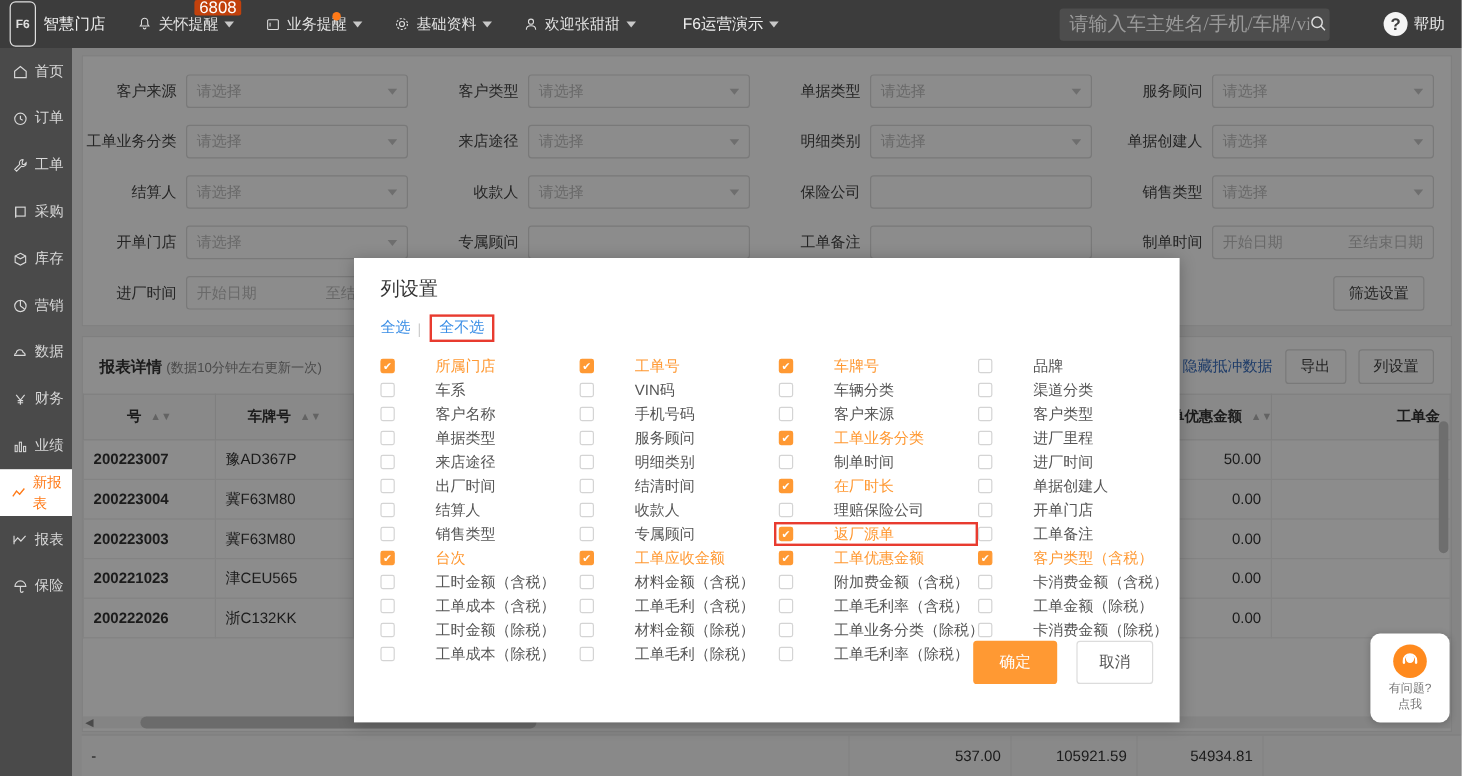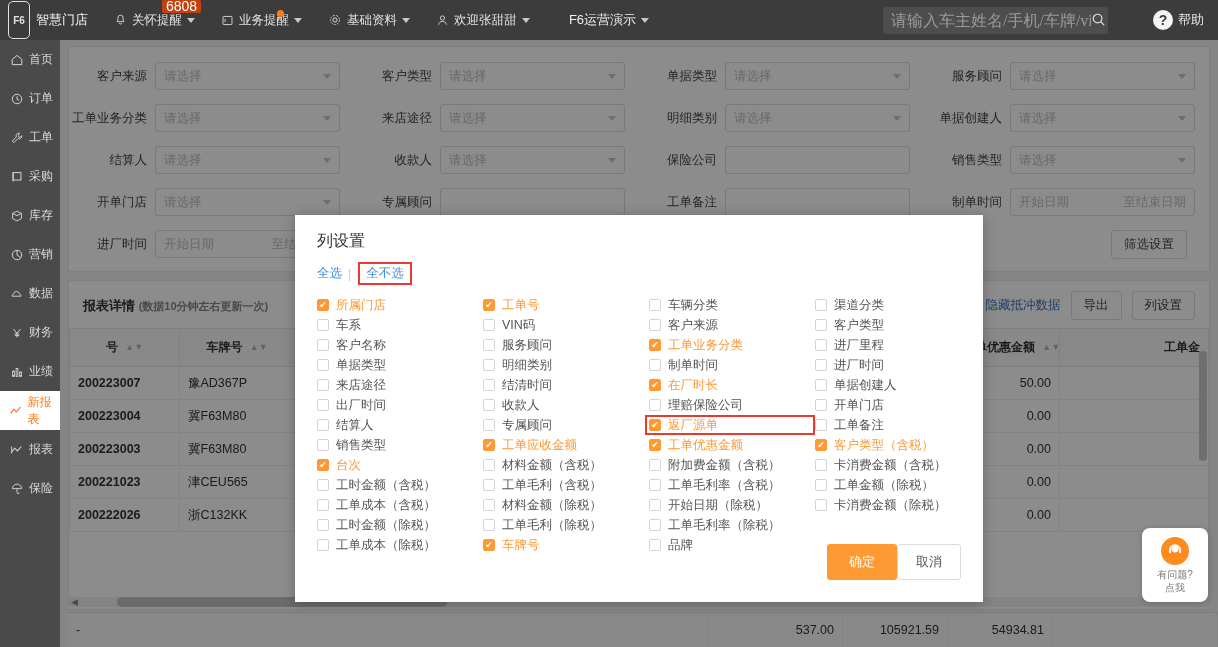--- a/index.html
+++ b/index.html
@@ -150,21 +150,21 @@
   #report-panel {
     background: #fff; margin: 8px 8px 0 8px;
     border: 1px solid #e8e8e8;
     height: 330px; position: relative;
   }
   #report-head {
     display: flex; align-items: center; justify-content: space-between;
     padding: 10px 14px 8px 14px;
   }
   #report-title { font-size: 13px; color: #333; font-weight: bold; }
-  #report-title span.sub { font-size: 11px; color: #888; font-weight: bold; }
+  #report-title span.sub { font-size: 11px; color: #888; font-weight: normal; }
   #report-actions { display: flex; align-items: center; gap: 10px; }
   .link-blue { color: #3a6fbf; font-size: 12.5px; cursor: pointer; }
 
   table.rtable { width: 100%; border-collapse: collapse; table-layout: fixed; }
   table.rtable th {
     background: #fafafa; border: 1px solid #e8e8e8;
     font-size: 12px; color: #333; font-weight: bold;
     height: 38px; padding: 0 8px;
     white-space: nowrap;
   }
@@ -234,25 +234,25 @@
   .cbbox {
     width: 12px; height: 12px; border: 1px solid #d4d4d4; border-radius: 2px;
     margin-right: 7px; flex: 0 0 12px;
     display: inline-flex; align-items: center; justify-content: center;
     background: #fff;
   }
   .cbitem.checked .cbbox { background: #ff9933; border-color: #ff9933; }
   .cbitem.checked .cblabel { color: #ff9933; }
   .cbcheck { color: #fff; font-size: 9px; line-height: 9px; display: none; }
   .cbitem.checked .cbcheck { display: inline; }
-  .cblabel { color: #555; white-space: nowrap; }
+  .cblabel { color: #555; white-space: nowrap; margin-left: 27px; }
   .cbitem.highlight { border: 2px solid #e83b2f; margin-left: -4px; padding-left: 2px; }
   #modal-footer {
-    position: absolute; right: 22px; bottom: 22px;
-    display: flex; gap: 0;
+    position: absolute; right: 22px; bottom: 32px;
+    display: flex; gap: 16px;
   }
   .btn-primary {
     background: #ff9933; color: #fff; border: none;
     border-radius: 3px; font-size: 13px; padding: 8px 22px; cursor: pointer;
     font-family: "Liberation Sans", sans-serif;
   }
   .btn-default {
     background: #fff; color: #555; border: 1px solid #dcdcdc;
     border-radius: 3px; font-size: 13px; padding: 8px 18px; cursor: pointer;
     font-family: "Liberation Sans", sans-serif;
@@ -797,20 +797,24 @@
           <span class="cbcheck">✔</span>
         </span>
         <span class="cblabel">工单号</span>
       </div>
     <div class="cbitem">
         <span class="cbbox"></span>
         <span class="cblabel">VIN码</span>
       </div>
     <div class="cbitem">
         <span class="cbbox"></span>
+        <span class="cblabel">手机号码</span>
+      </div>
+    <div class="cbitem">
+        <span class="cbbox"></span>
         <span class="cblabel">服务顾问</span>
       </div>
     <div class="cbitem">
         <span class="cbbox"></span>
         <span class="cblabel">明细类别</span>
       </div>
     <div class="cbitem">
         <span class="cbbox"></span>
         <span class="cblabel">结清时间</span>
       </div>
@@ -894,21 +898,21 @@
     <div class="cbitem">
         <span class="cbbox"></span>
         <span class="cblabel">附加费金额（含税）</span>
       </div>
     <div class="cbitem">
         <span class="cbbox"></span>
         <span class="cblabel">工单毛利率（含税）</span>
       </div>
     <div class="cbitem">
         <span class="cbbox"></span>
-        <span class="cblabel">开始日期（除税）</span>
+        <span class="cblabel">工单业务分类（除税）</span>
       </div>
     <div class="cbitem">
         <span class="cbbox"></span>
         <span class="cblabel">工单毛利率（除税）</span>
       </div>
 
     <div class="cbitem">
         <span class="cbbox"></span>
         <span class="cblabel">品牌</span>
       </div>

